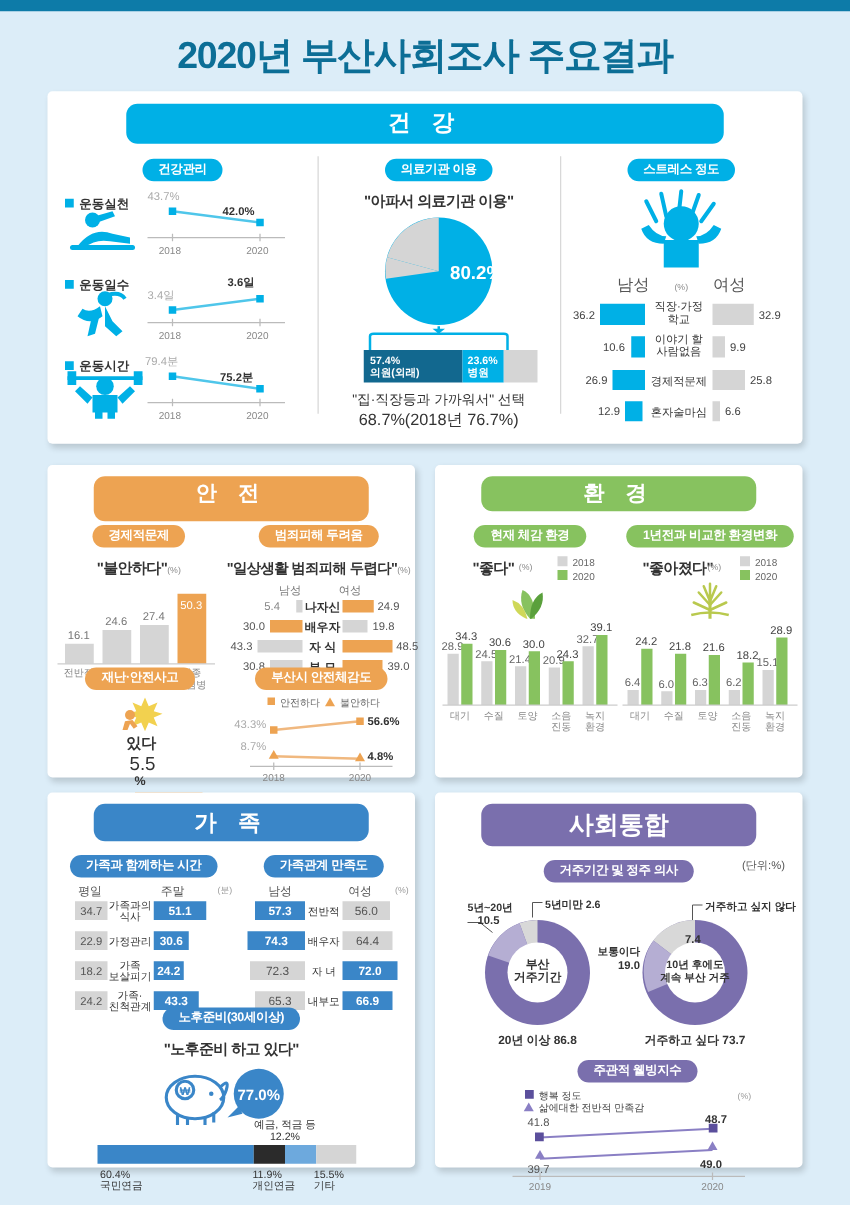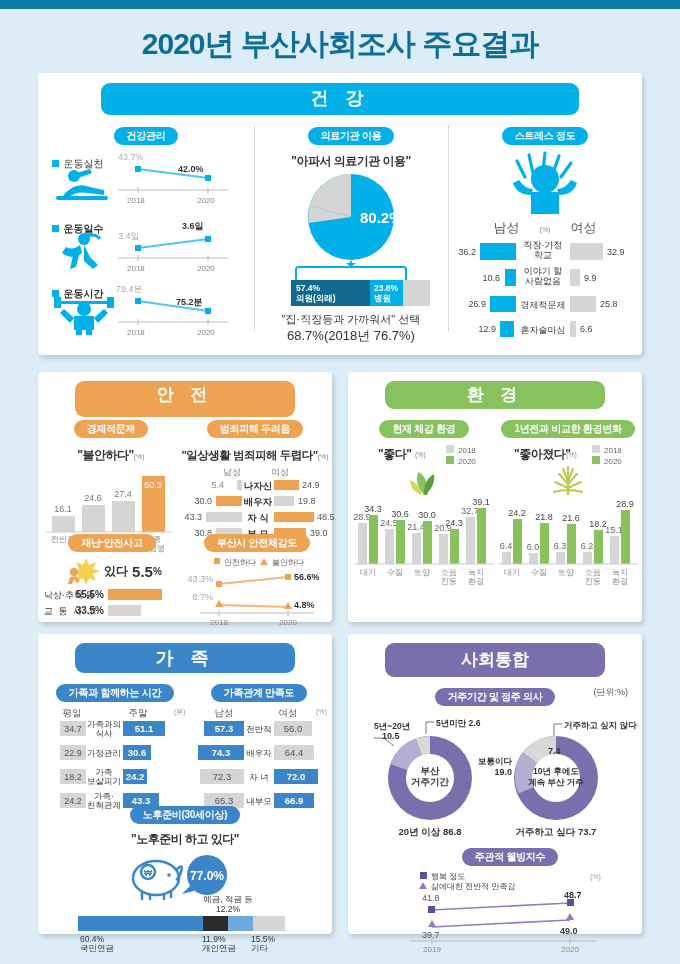--- a/index.html
+++ b/index.html
@@ -55,21 +55,21 @@
   <div class="divider-v" style="left:216px; top:52px; height:206px;"></div>
   <div class="divider-v" style="left:410px; top:52px; height:206px;"></div>
 
   <div style="position:absolute; left:0px; top:52px; width:216px;">
     <div style="text-align:center;">
       <span class="pill c-health">건강관리</span>
     </div>
 
     <div style="position:absolute; left:14px; top:28px;">
       <span style="display:inline-block;width:7px;height:7px;background:#00b0e6;"></span>
-      <span class="lbl" style="font-weight:normal;color:#333;font-size:10px;">운동실천</span>
+      <span class="lbl" style="font-weight:bold;color:#333;font-size:10px;">운동실천</span>
     </div>
     <svg width="60" height="34" style="position:absolute;left:14px;top:42px;">
       <ellipse cx="22" cy="9" rx="6" ry="6" fill="#00b0e6"></ellipse>
       <path d="M10 30 Q22 14 38 20 L52 23 L52 28 L36 26 Q24 24 16 31 Z" fill="#00b0e6"></path>
       <rect x="4" y="29" width="52" height="4" rx="2" fill="#00b0e6"></rect>
       <path d="M24 6 L38 2 L40 6 L26 11 Z" fill="#00b0e6"></path>
     </svg>
     <svg width="120" height="58" style="position:absolute;left:78px;top:24px;">
       <text class="val-txt" x="2" y="11" fill="#aaa">43.7%</text>
       <text class="val-txt" x="62" y="23" fill="#333" font-weight="bold">42.0%</text>
@@ -264,28 +264,28 @@
       <text class="val-txt" x="32" y="71" text-anchor="end" fill="#555">30.8</text>
       <rect x="36" y="63" width="26" height="10" fill="#d5d5d5"></rect>
       <text x="78" y="72" font-size="9.5" text-anchor="middle" fill="#333" font-weight="bold" font-family="Liberation Sans,sans-serif">부  모</text>
       <rect x="94" y="63" width="32" height="10" fill="#eda352"></rect>
       <text class="val-txt" x="130" y="71" fill="#555">39.0</text>
     </svg>
   </div>
 
   <div style="position:absolute;left:4px;top:160px;width:140px;text-align:center;">
     <span class="pill c-safety">재난·안전사고</span>
-    <div style="display:flex;align-items:center;justify-content:center;margin-top:4px;">
+    <div style="display:flex;align-items:center;margin-top:4px;flex-direction:column;">
       <svg width="40" height="30">
         <path d="M24 2 L27 9 L34 6 L31 13 L38 15 L31 18 L34 25 L27 22 L24 29 L21 22 L14 25 L17 18 L10 15 L17 13 L14 6 L21 9 Z" fill="#f2d14f"></path>
         <circle cx="12" cy="16" r="4" fill="#eda352"></circle>
         <path d="M8 21 L6 28 L10 28 L12 23 L15 27 L18 25 L14 20 Z" fill="#eda352"></path>
       </svg>
       <span style="font-size:12px;font-weight:bold;color:#333;margin-left:2px;">있다</span>
-      <span style="font-size:15px;font-weight:bold;color:#333;margin-left:4px;">5.5</span>
+      <span style="font-size:15px;font-weight:normal;color:#333;margin-left:4px;">5.5</span>
         <span style="font-size:10px;font-weight:bold;color:#333;">%</span>
     </div>
     <svg width="140" height="32" style="margin-top:1px;">
       <text x="2" y="11" font-size="9" fill="#333" font-family="Liberation Sans,sans-serif">낙상·추락 등</text>
       <text x="62" y="11" font-size="10" font-weight="bold" fill="#333" text-anchor="end" font-family="Liberation Sans,sans-serif">55.5%</text>
       <rect x="66" y="2" width="54" height="11" fill="#eda352"></rect>
       <text x="2" y="27" font-size="9" fill="#333" letter-spacing="1.5" font-family="Liberation Sans,sans-serif">교 통 사 고</text>
       <text x="62" y="27" font-size="10" font-weight="bold" fill="#333" text-anchor="end" font-family="Liberation Sans,sans-serif">33.5%</text>
       <rect x="66" y="18" width="33" height="11" fill="#d5d5d5"></rect>
     </svg>
@@ -541,21 +541,21 @@
         <text x="164" y="92" font-size="8.5" fill="#333">11.9%</text>
         <text x="164" y="101" font-size="8.5" fill="#333">개인연금</text>
         <text x="213" y="92" font-size="8.5" fill="#333">15.5%</text>
         <text x="213" y="101" font-size="8.5" fill="#333">기타</text>
       </g>
     </svg>
   </div>
 </div>
 
 <div class="card" style="left:348px; top:634px; width:294px; height:300px;">
-  <div class="sec-header c-social" style="left:37px; top:9px; width:220px; height:34px; line-height:34px; font-size:17px; letter-spacing:0;">사회통합</div>
+  <div class="sec-header c-social" style="left:37px; top:9px; width:220px; height:34px; line-height:34px; font-size:20px; letter-spacing:0;">사회통합</div>
 
   <div style="position:absolute;right:14px;top:52px;font-size:9px;color:#555;">(단위:%)</div>
 
   <div style="position:absolute;left:0;top:52px;width:294px;text-align:center;">
     <span class="pill c-social">거주기간 및 정주 의사</span>
   </div>
 
   <svg width="294" height="130" style="position:absolute;left:0;top:76px;">
     <g font-family="Liberation Sans,sans-serif">
 

